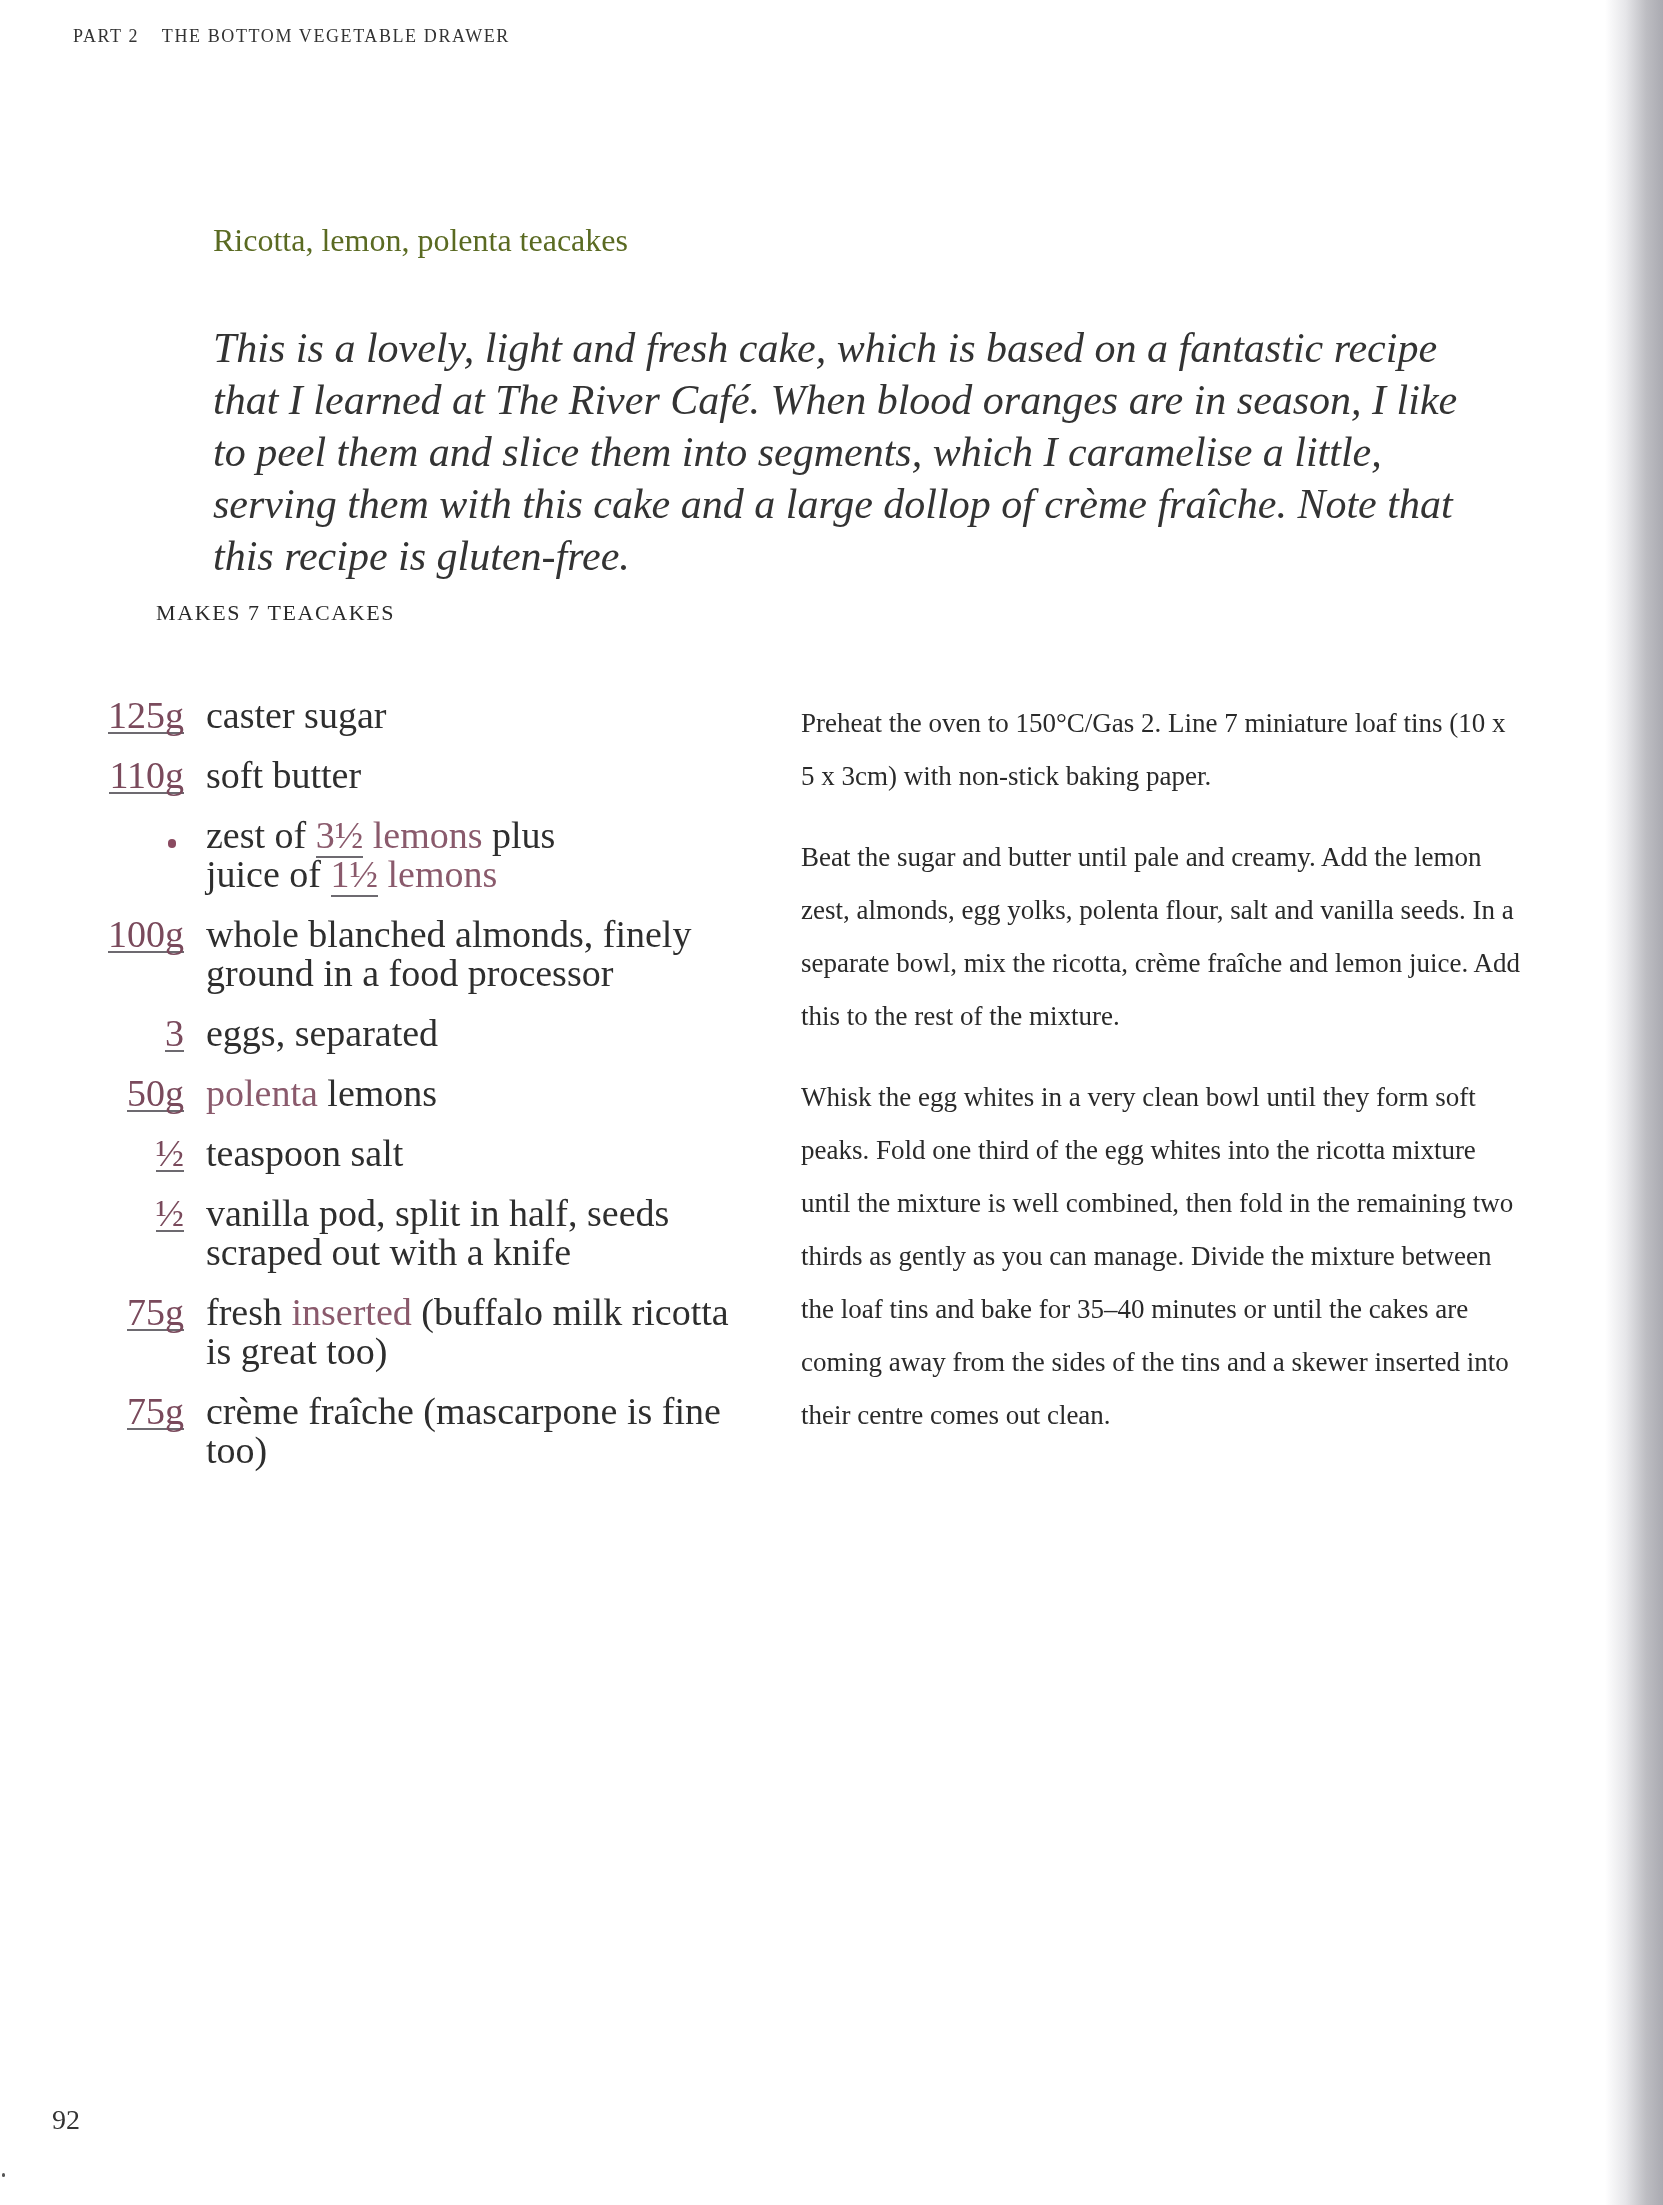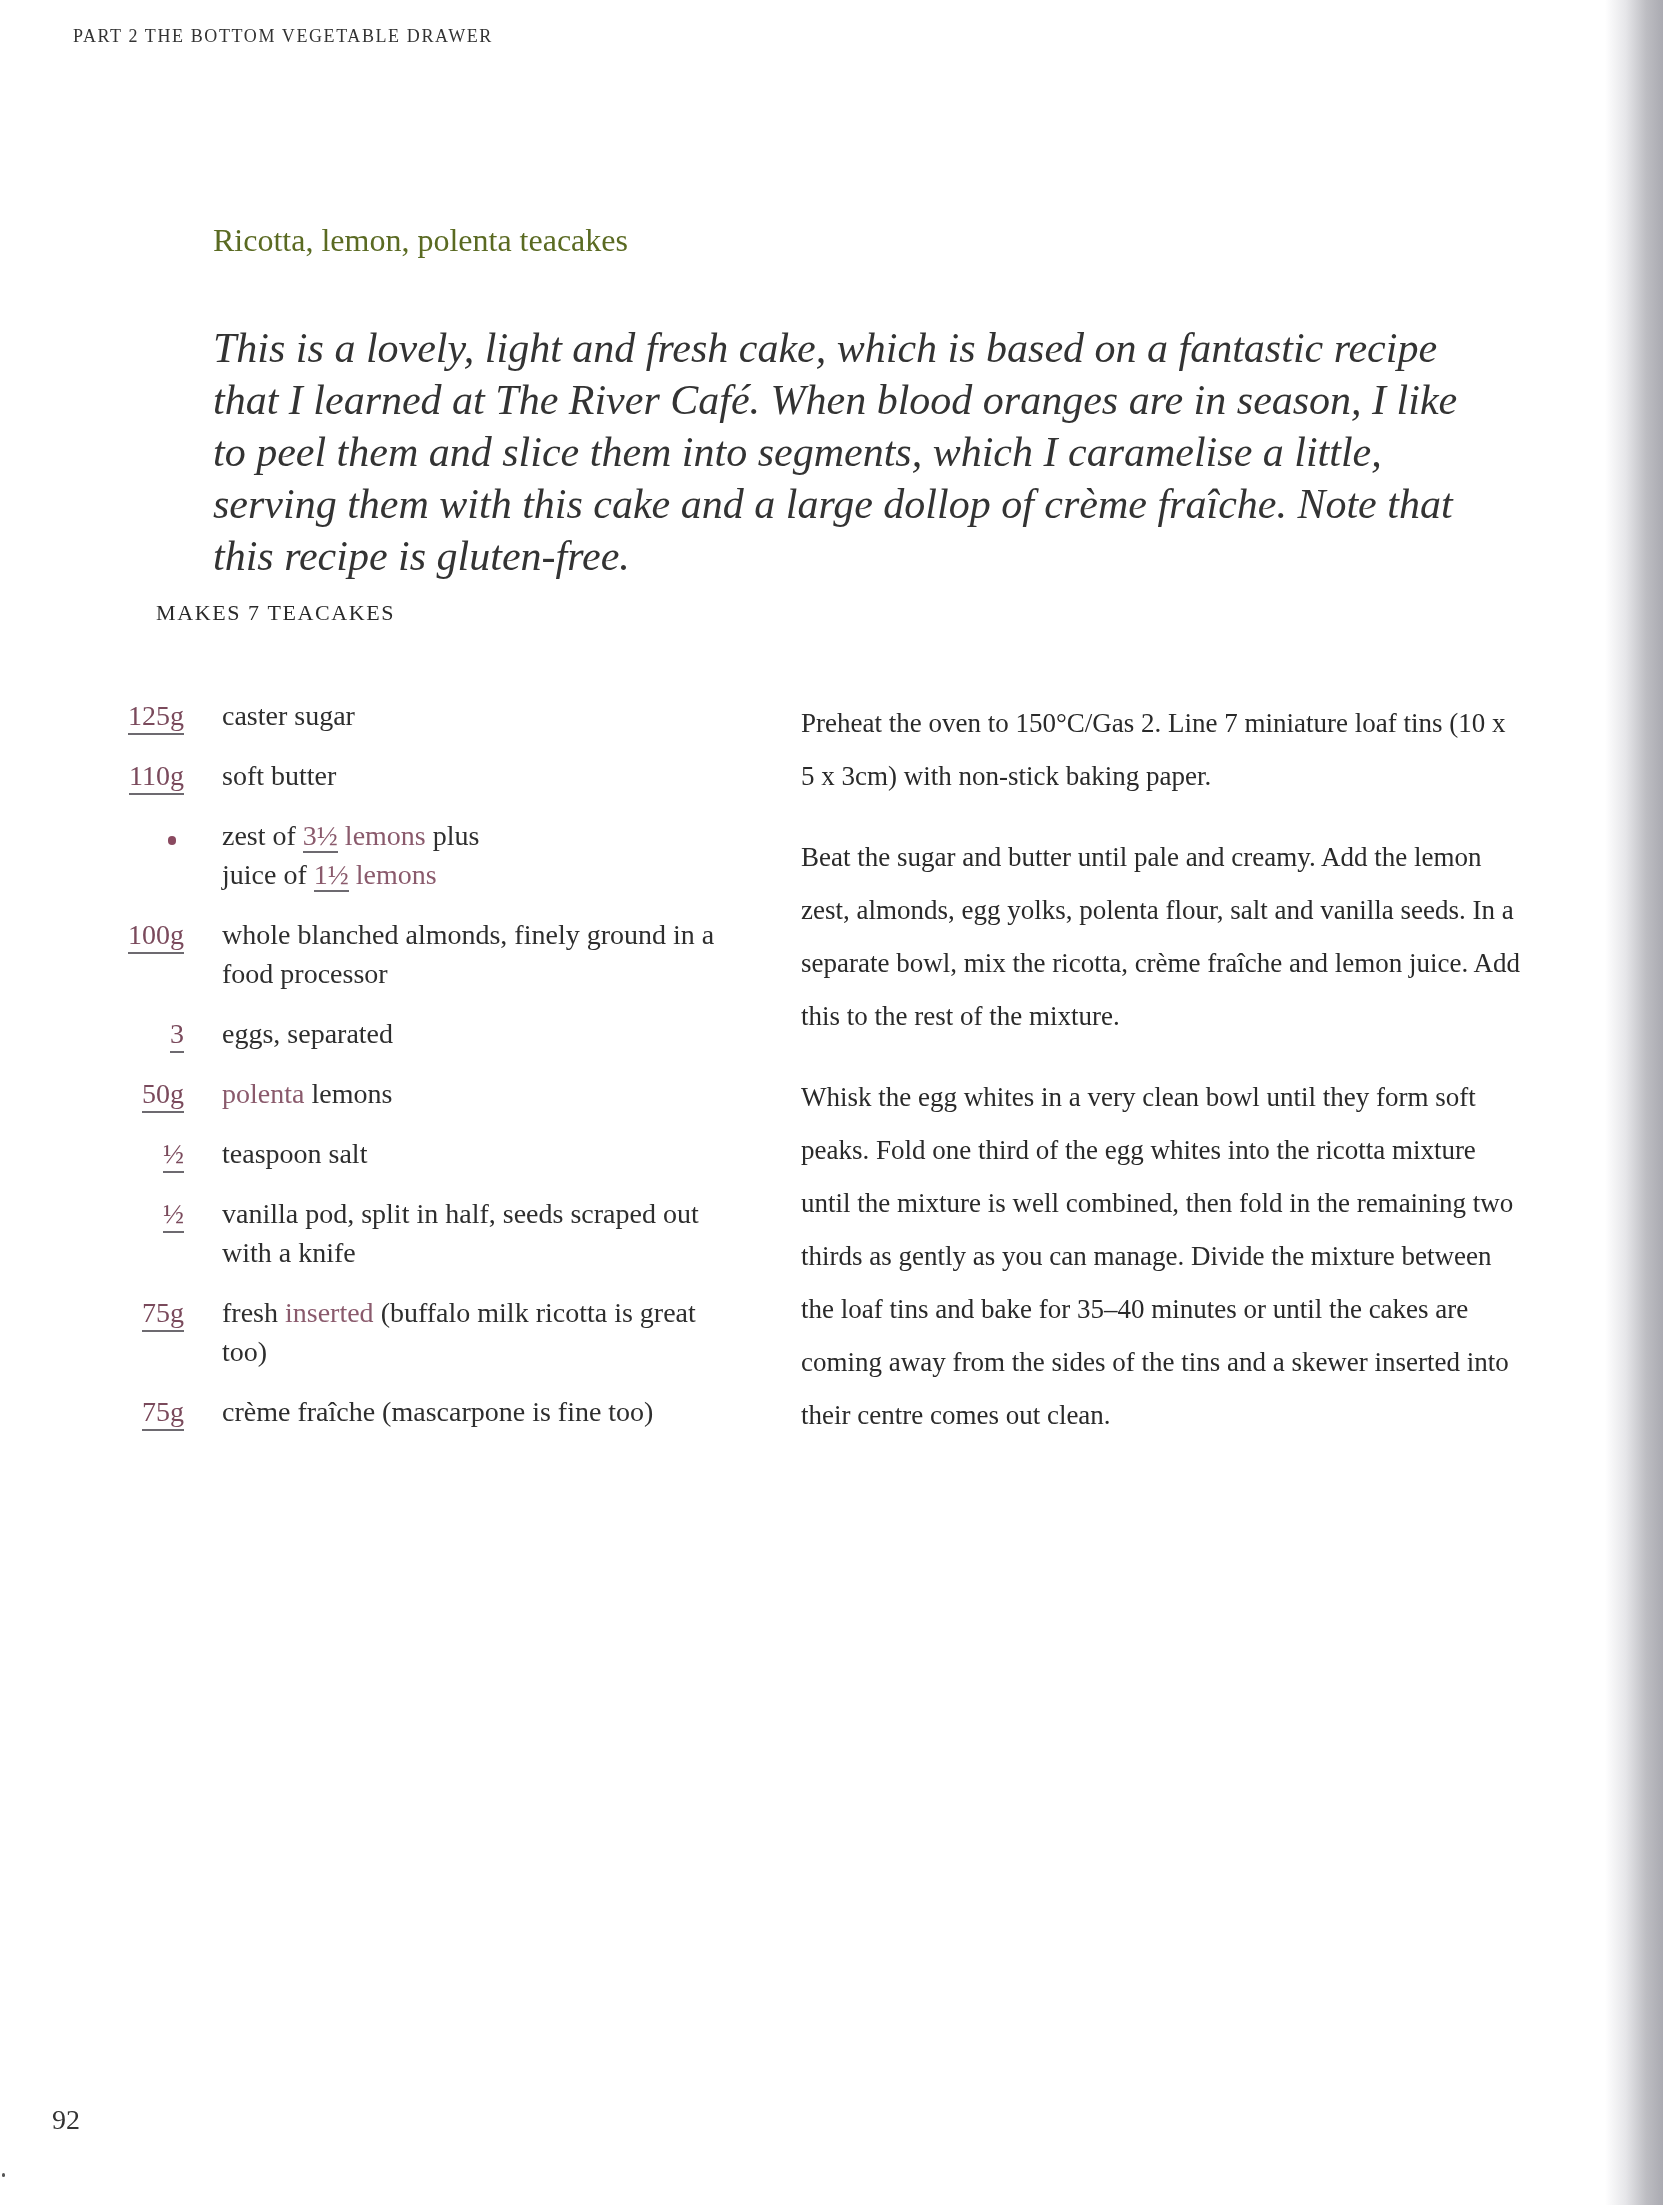--- a/index.html
+++ b/index.html
@@ -11,42 +11,41 @@
   }
   .page-edge {
     position: absolute; top: 0; right: 0; width: 59px; height: 2205px;
     background: linear-gradient(to right, rgba(255,255,255,0) 0%, #e6e6e9 35%, #bdbdc2 70%, #a9a9b0 100%);
   }
   .running-head {
     position: absolute; left: 73px; top: 26px;
     font-size: 18px; letter-spacing: 1.6px; color: #333;
     text-transform: uppercase;
   }
-  .running-head .part { }
+  .running-head .part { margin-right: 17px; }
   .title {
     position: absolute; left: 213px; top: 222px; margin: 0;
     font-size: 32px; font-weight: normal; color: #5a6a22;
     letter-spacing: 0px;
   }
   .intro {
     position: absolute; left: 213px; top: 322px; width: 1274px; margin: 0;
     font-style: italic; font-size: 42px; line-height: 52px; color: #333;
   }
   .makes {
     position: absolute; left: 116px; top: 600px;
     font-size: 22px; letter-spacing: 1.6px; color: #2a2a2a; margin-left: 40px;
   }
   .ingredients {
     position: absolute; left: 94px; top: 696px; width: 649px;
     list-style: none; margin: 0; padding: 0;
   }
   .ing {
-    display: flex; align-items: flex-start; font-size: 28px; line-height: 39px;
+    display: flex; align-items: flex-start; font-size: 38px; line-height: 39px;
     margin-bottom: 21px;
-    gap: 16px;
   }
   .qty {
     width: 90px; flex: 0 0 90px; text-align: right; padding-right: 22px;
     color: #7a4a5c; position: relative;
   }
   .qty .qv {
     display: inline-block; border-bottom: 2.3px solid #6d6a70; line-height: 34px;
   }
   .qty .bullet {
     display: inline-block; width: 8.6px; height: 8.6px; border-radius: 50%;

